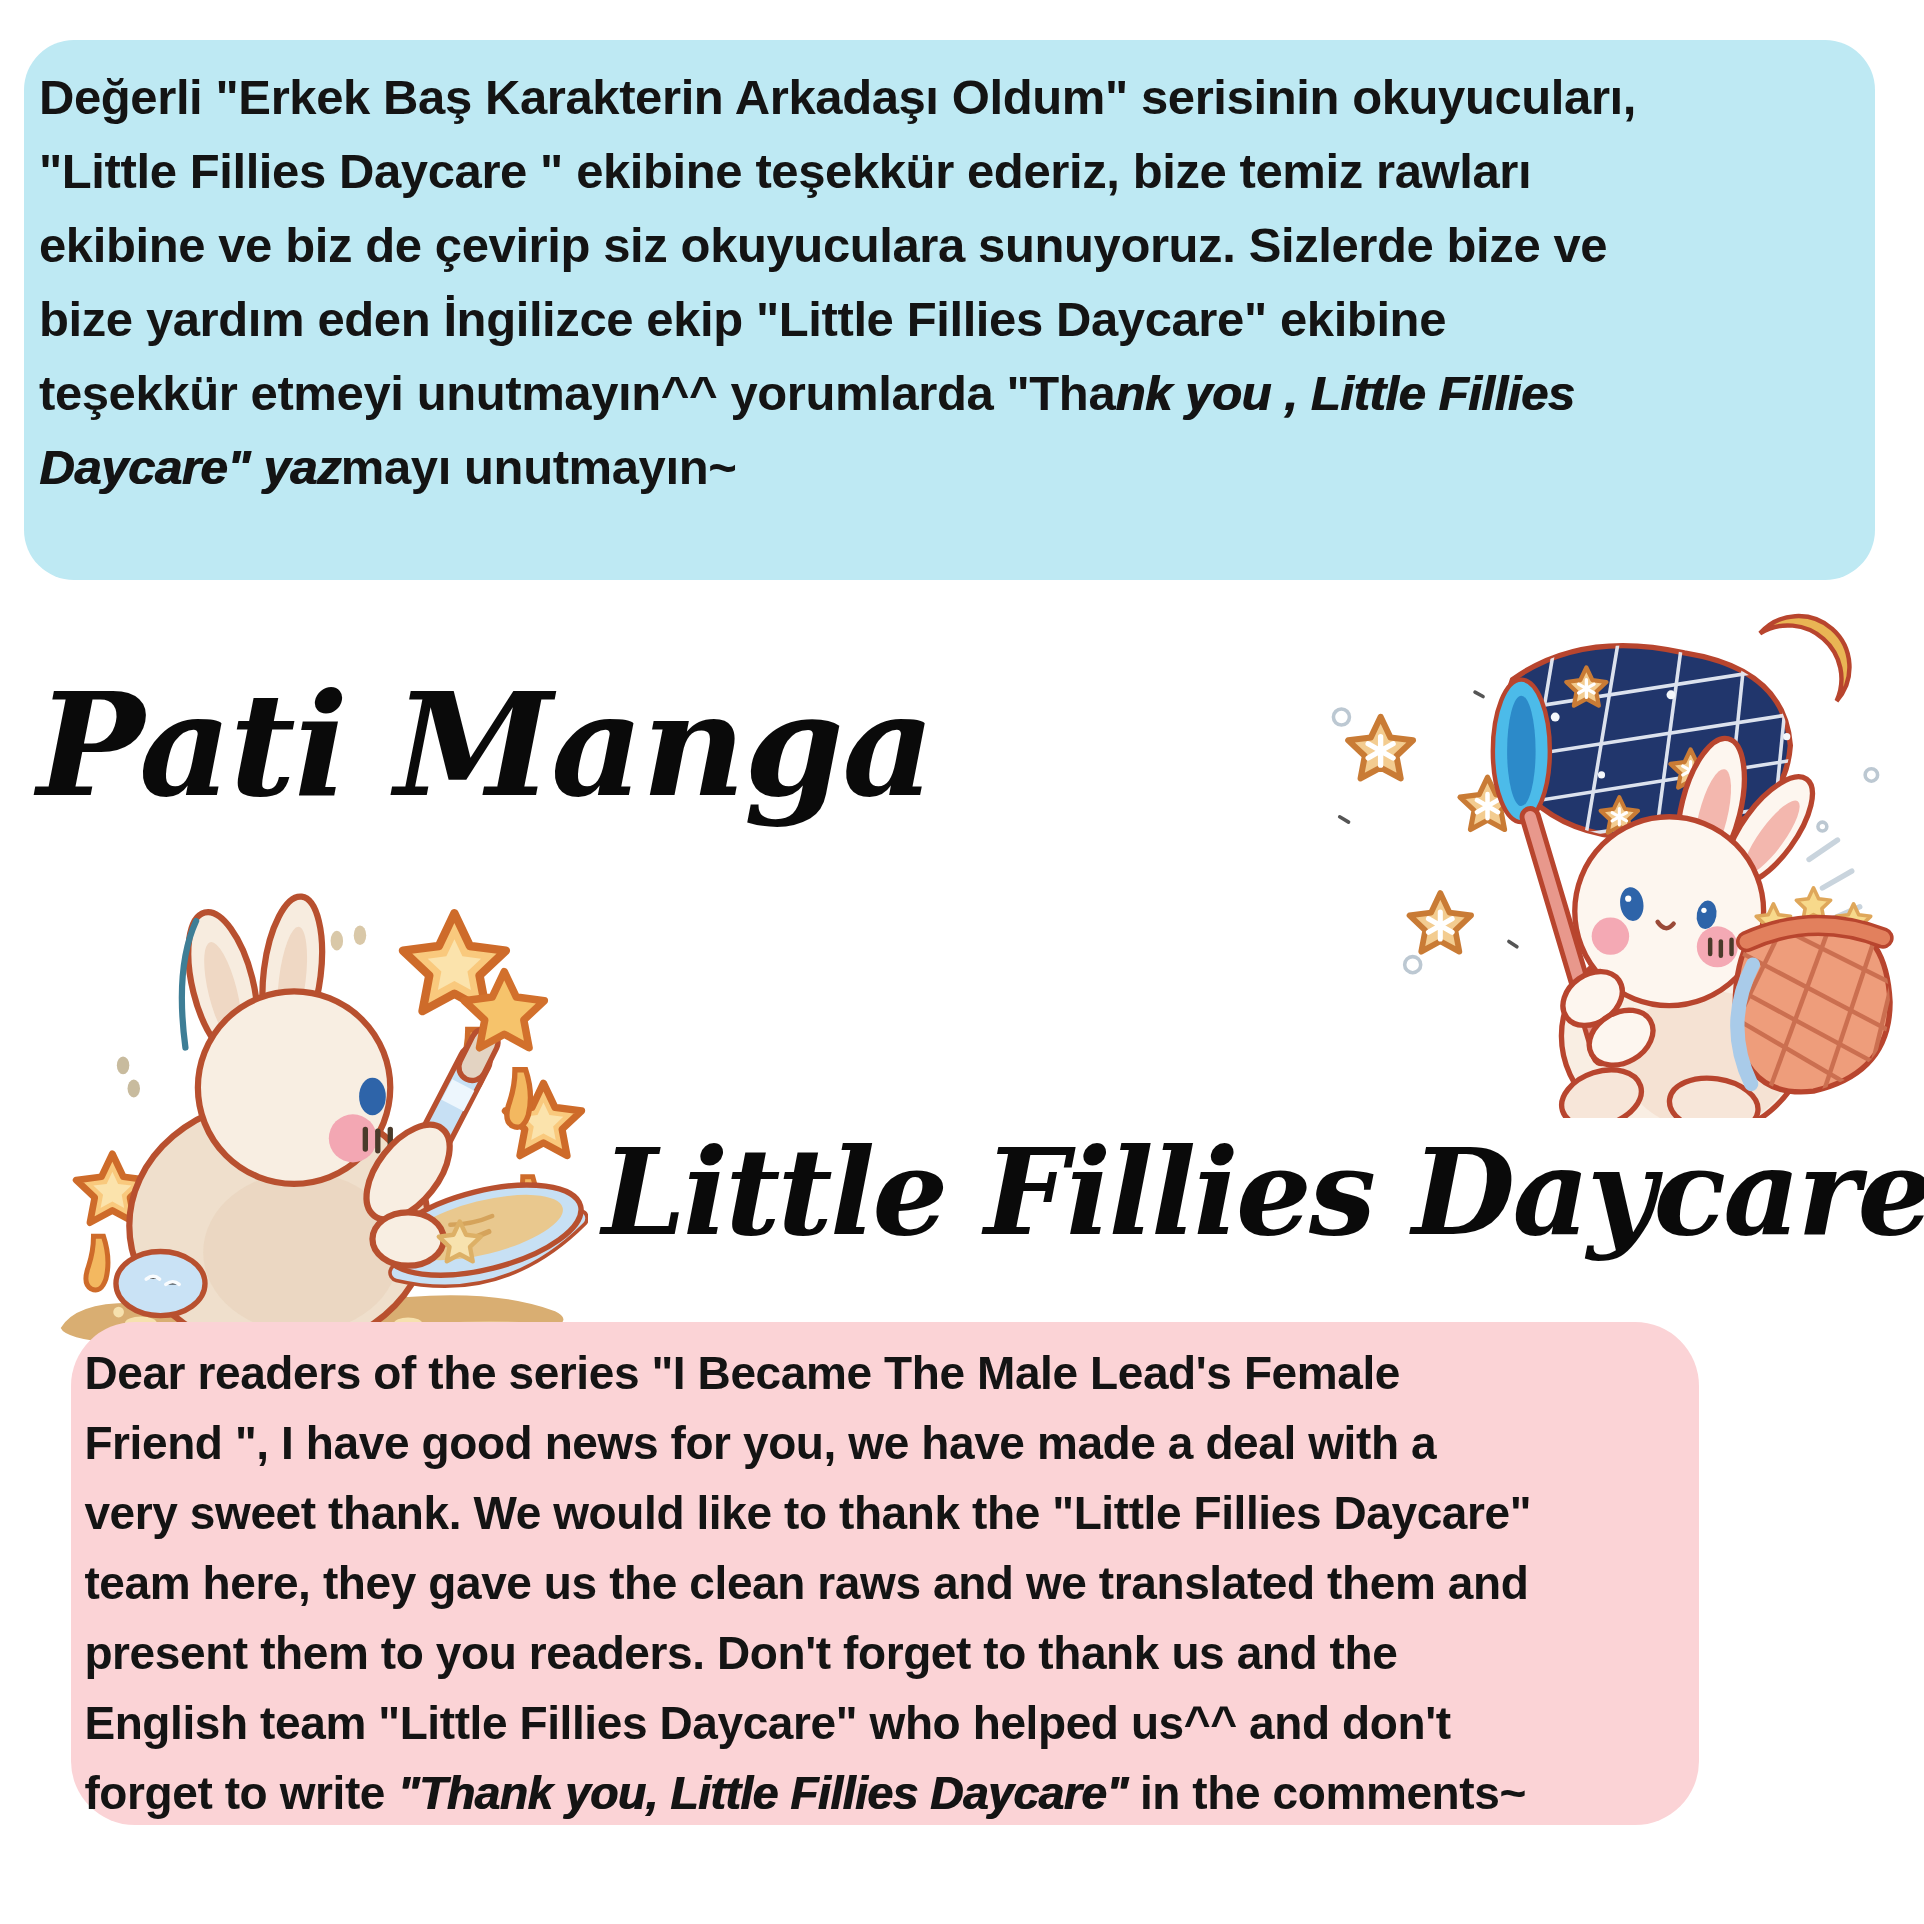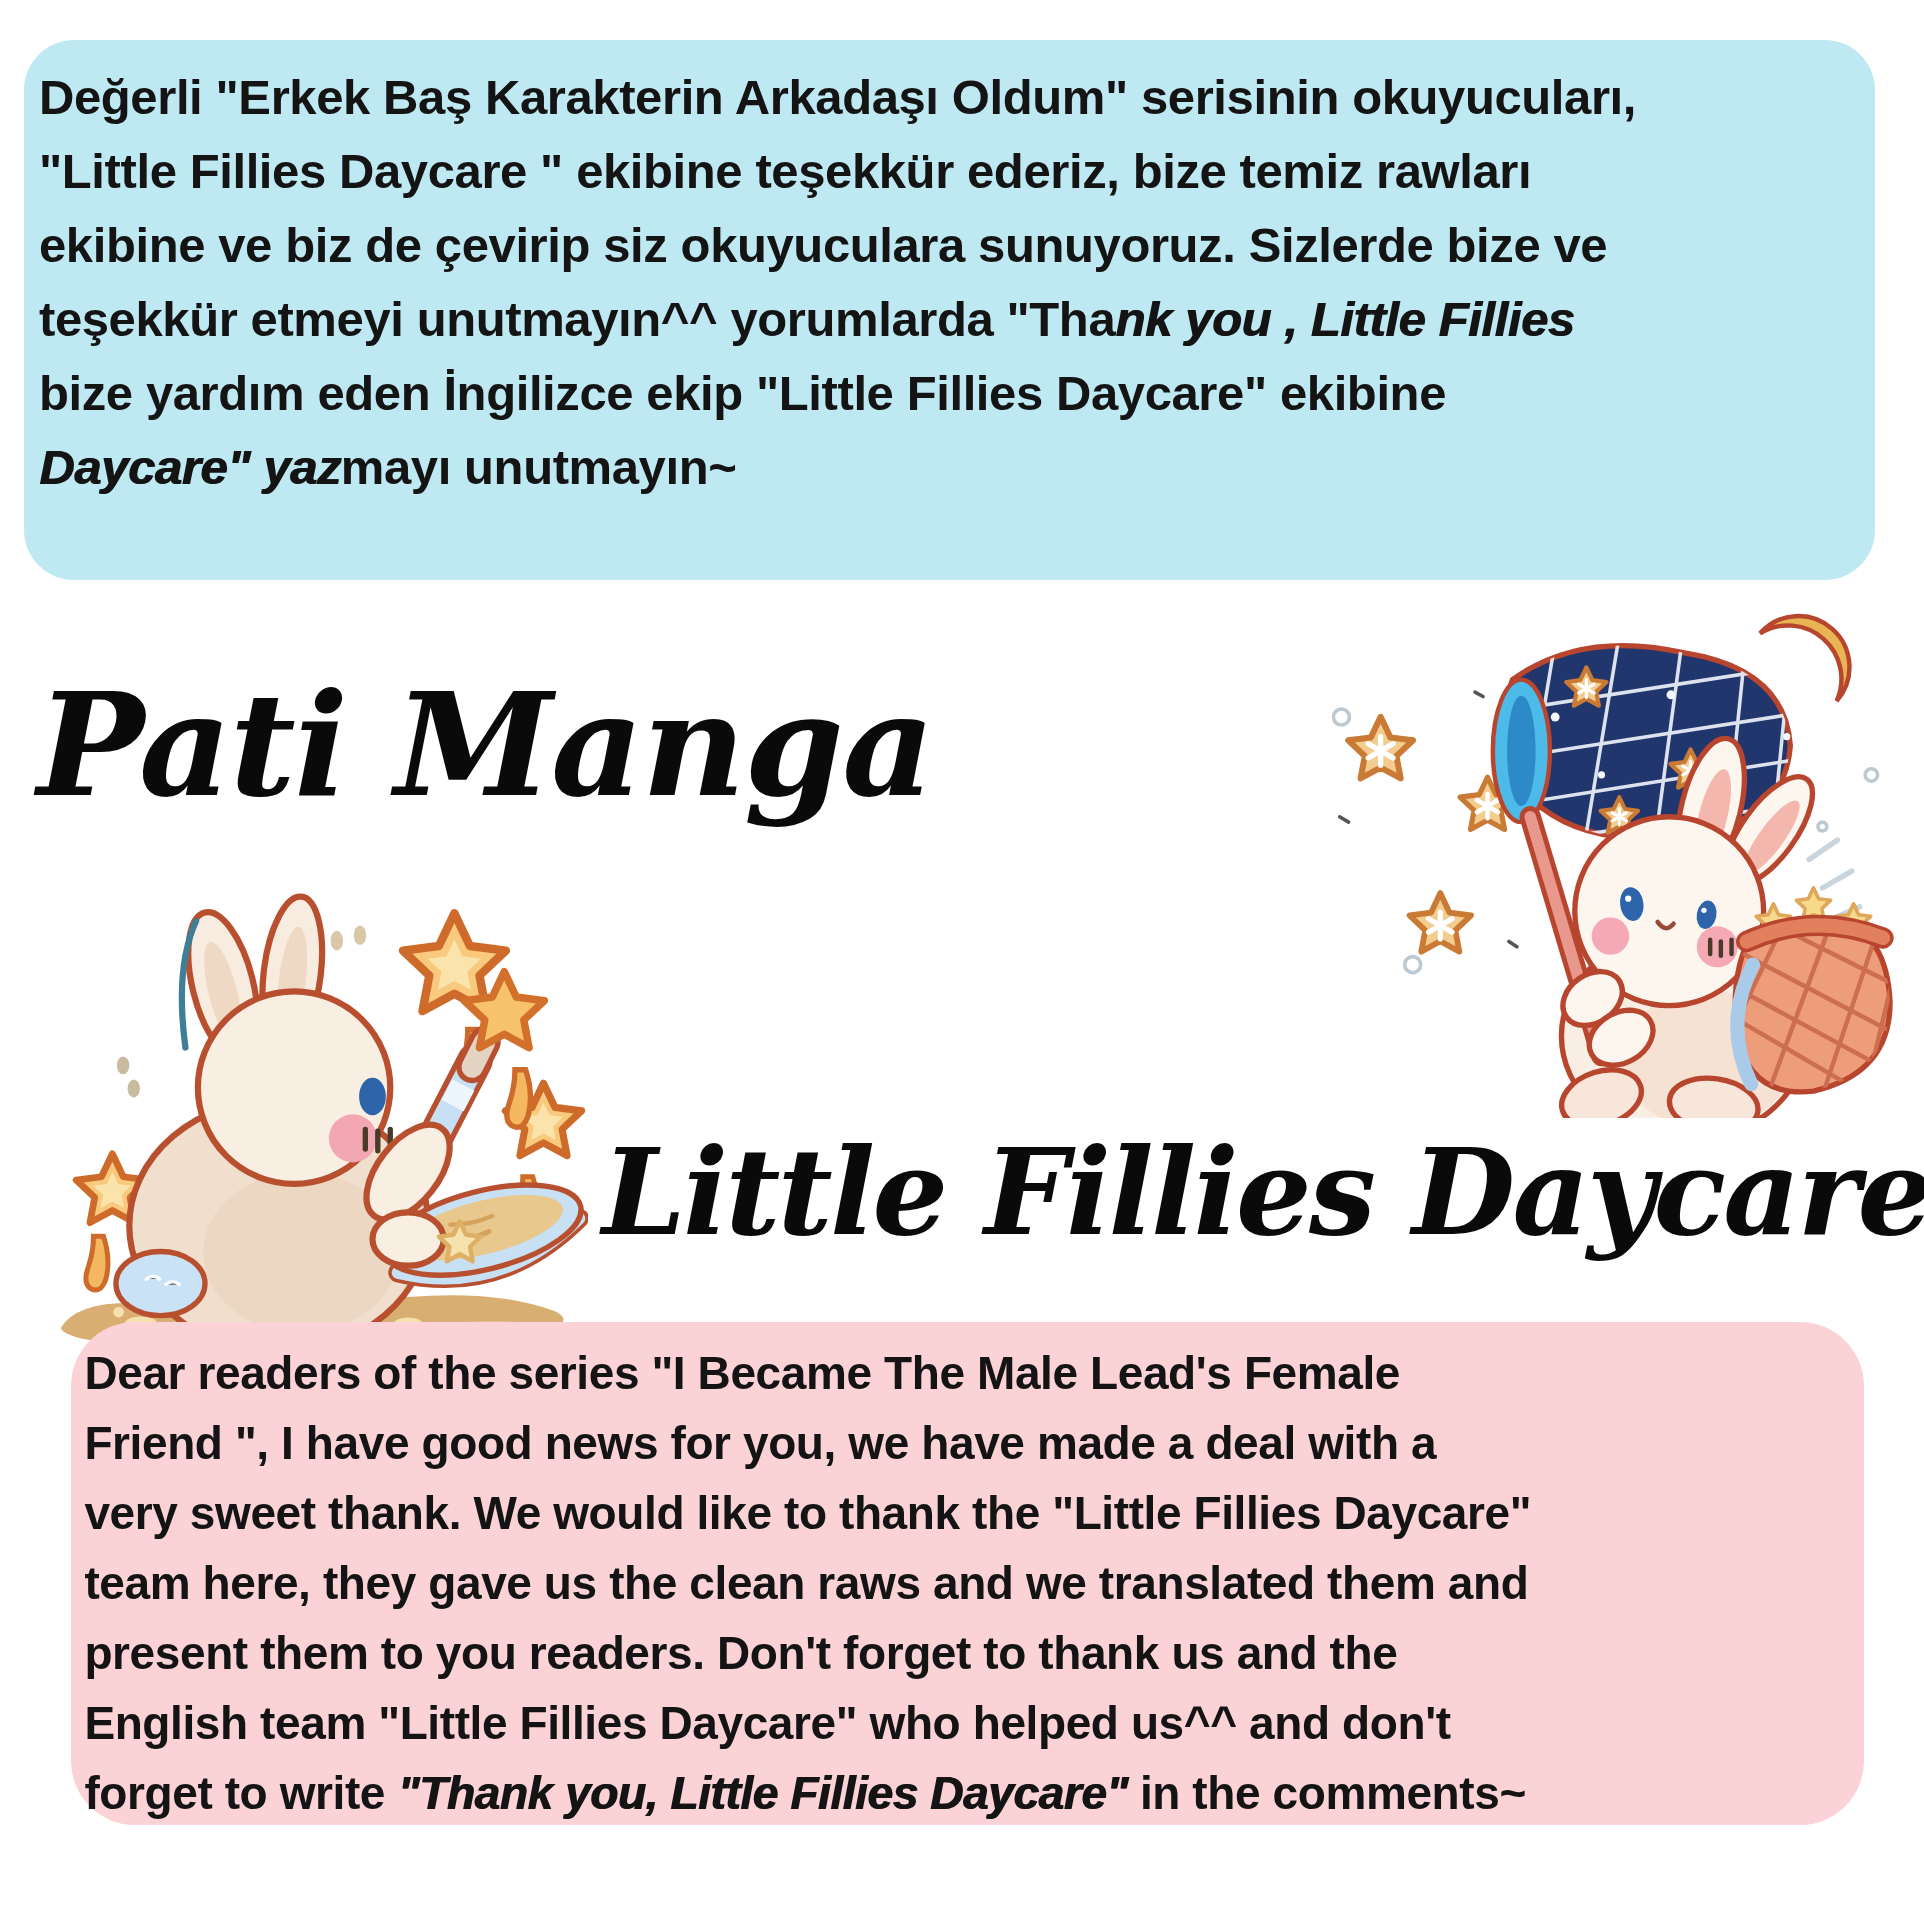--- a/index.html
+++ b/index.html
@@ -25,21 +25,21 @@
     font-style:italic;
     text-shadow:1.1px 0 0 currentColor;
   }
   .note-blue{
     left:24px;top:40px;width:1851px;height:540px;
     border-radius:50px;
     padding:19.6px 16px 0 15px;
     font-size:49px;line-height:74px;
   }
   .note-pink{
-    left:71px;top:1322px;width:1793px;height:503px;
+    left:71px;top:1322px;width:1628px;height:503px;
     border-radius:64px;
     padding:16px 16px 0 13.4px;
     font-size:46px;line-height:70px;
   }
   
   .title{
     position:absolute;
     margin:0;
     font-family:"DejaVu Serif",serif;
     font-weight:bold;
@@ -70,22 +70,22 @@
         <use href="#splotch" transform="scale(0.85)"></use>
         <path d="M0,-16 L0,16 M-14,-8 L14,8 M-14,8 L14,-8" stroke="#FFFFFF" stroke-width="6" fill="none" stroke-linecap="round"></path>
       </g>
     </defs>
   </svg>
 
   <section class="note note-blue" style="background: rgb(190, 233, 243); color: rgb(20, 20, 20);">
       <div class="note-line"><span class="seg">Değerli "Erkek Baş Karakterin Arkadaşı Oldum" serisinin okuyucuları,</span></div>
       <div class="note-line"><span class="seg">"Little Fillies Daycare " ekibine teşekkür ederiz, bize temiz rawları</span></div>
       <div class="note-line"><span class="seg">ekibine ve biz de çevirip siz okuyuculara sunuyoruz. Sizlerde bize ve</span></div>
+      <div class="note-line"><span class="seg">bize yardım eden İngilizce ekip "Little Fillies Daycare" ekibine</span></div>
       <div class="note-line"><span class="seg">teşekkür etmeyi unutmayın^^ yorumlarda "Tha</span><span class="seg bi">nk you , Little Fillies</span></div>
-      <div class="note-line"><span class="seg">bize yardım eden İngilizce ekip "Little Fillies Daycare" ekibine</span></div>
       <div class="note-line"><span class="seg bi">Daycare" yaz</span><span class="seg">mayı unutmayın~</span></div>
     </section>
 
   <h1 class="title title-tr" style="color: rgb(10, 10, 10);">Pati Manga</h1>
 
   <svg class="illo illo-right" viewBox="0 0 695 570">
 
     <use href="#fstar" transform="translate(104,158) scale(1.0)" fill="#F3CC90" stroke="#C97B35" stroke-width="8"></use>
     <use href="#fstar" transform="translate(224,220) scale(0.85)" fill="#F3CC90" stroke="#C97B35" stroke-width="8"></use>
     <use href="#fstar" transform="translate(171,354) scale(0.95)" fill="#F3CC90" stroke="#C97B35" stroke-width="8"></use>

